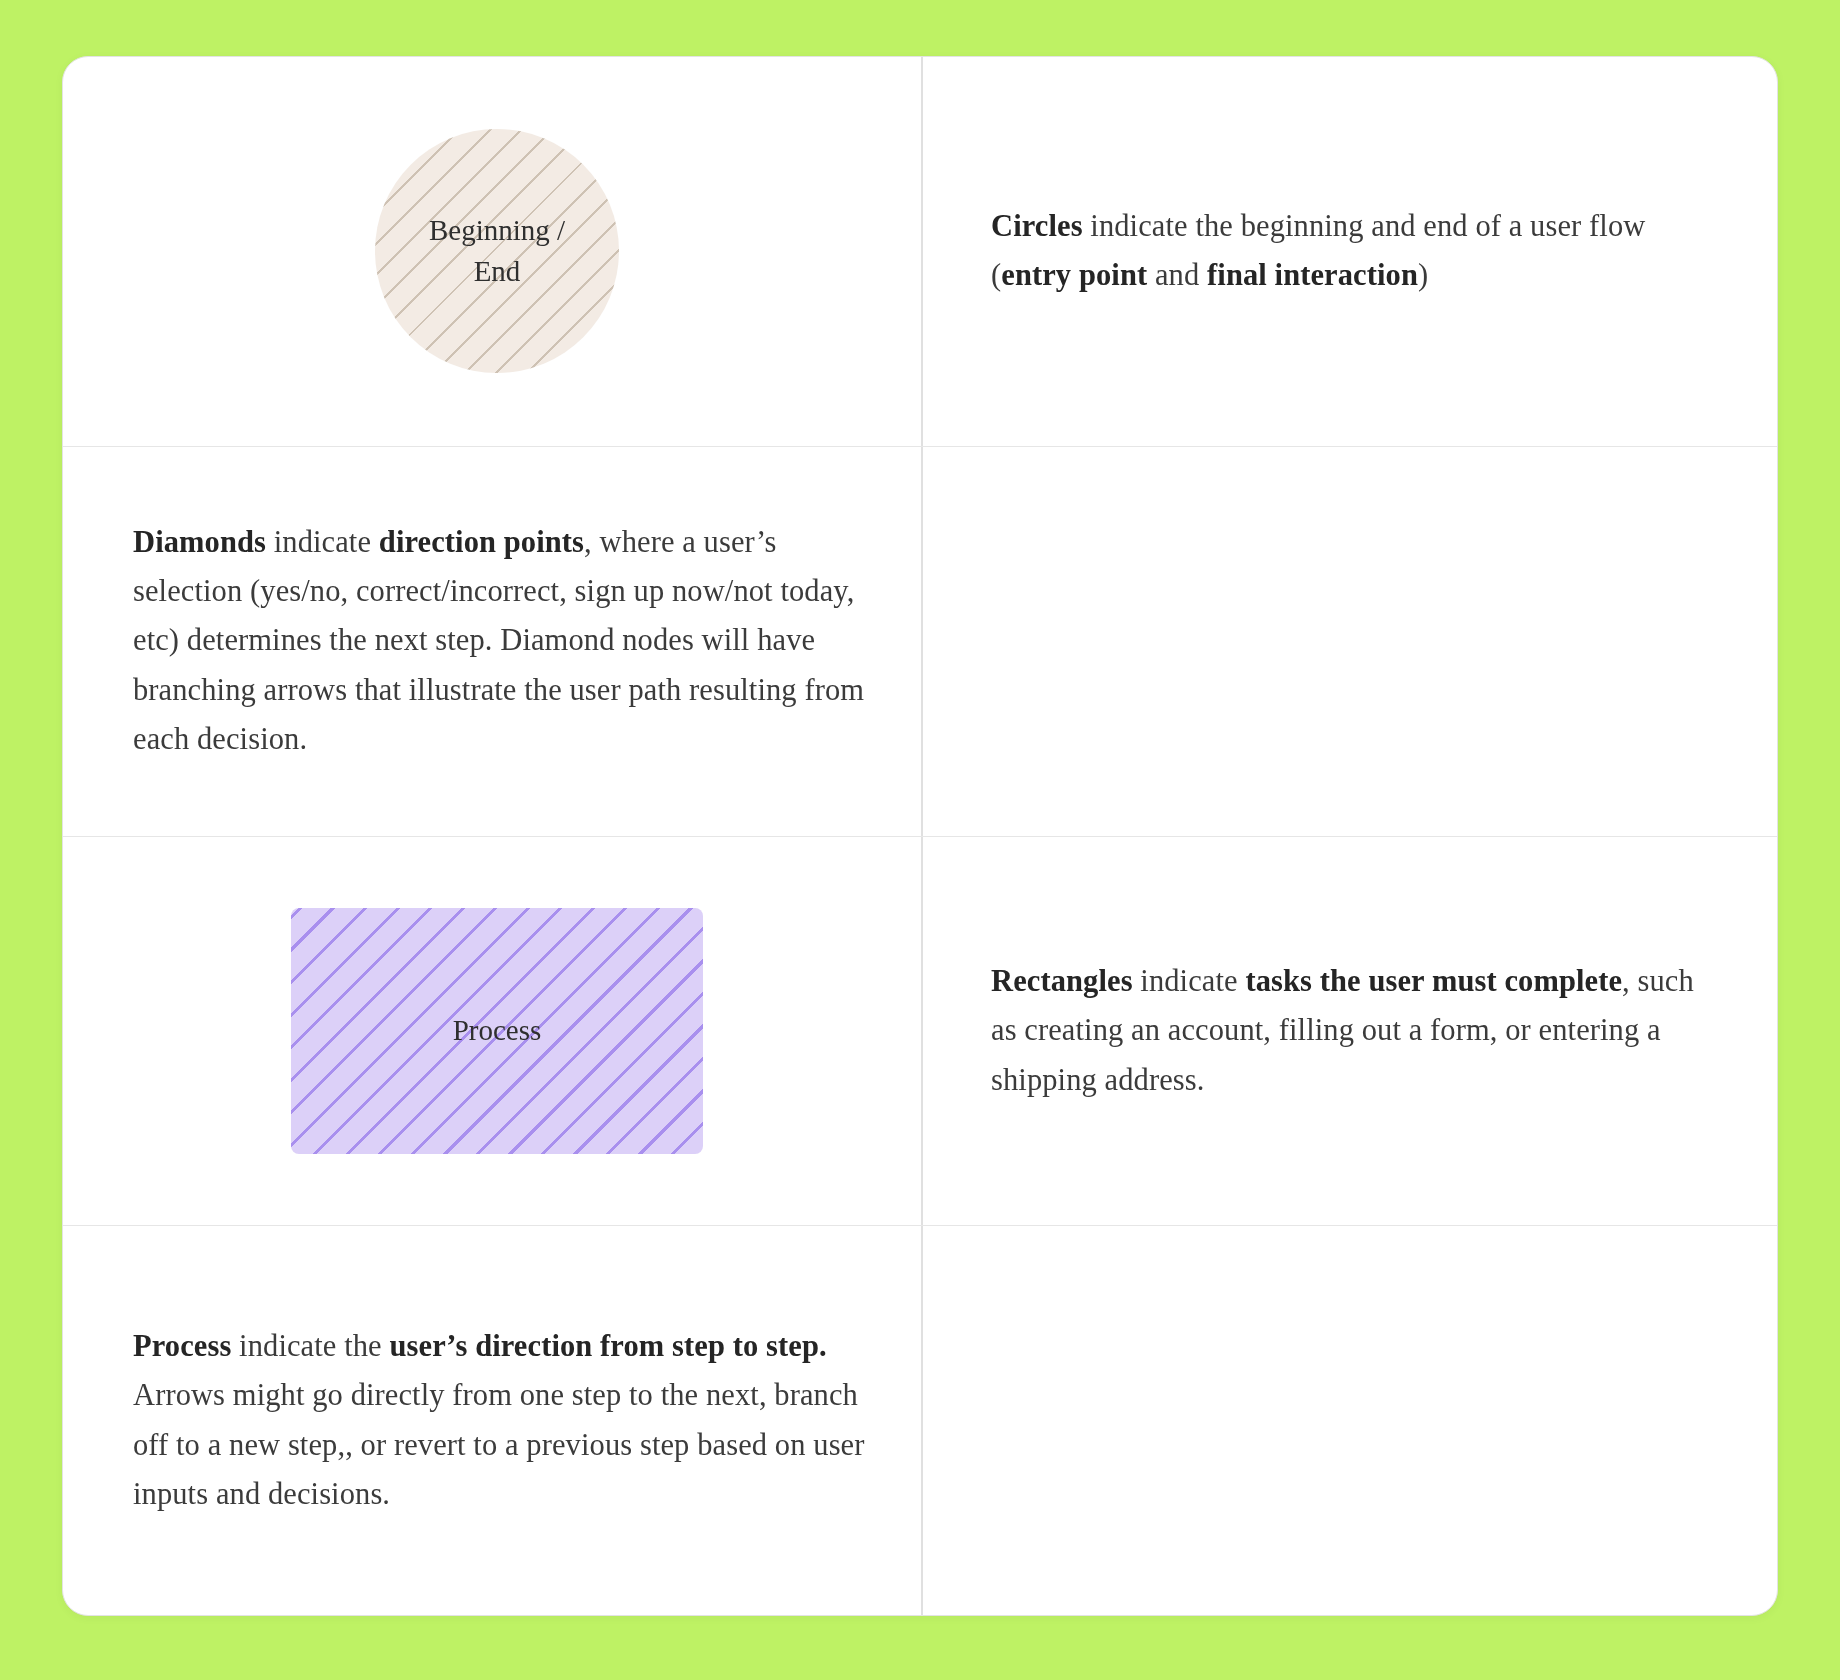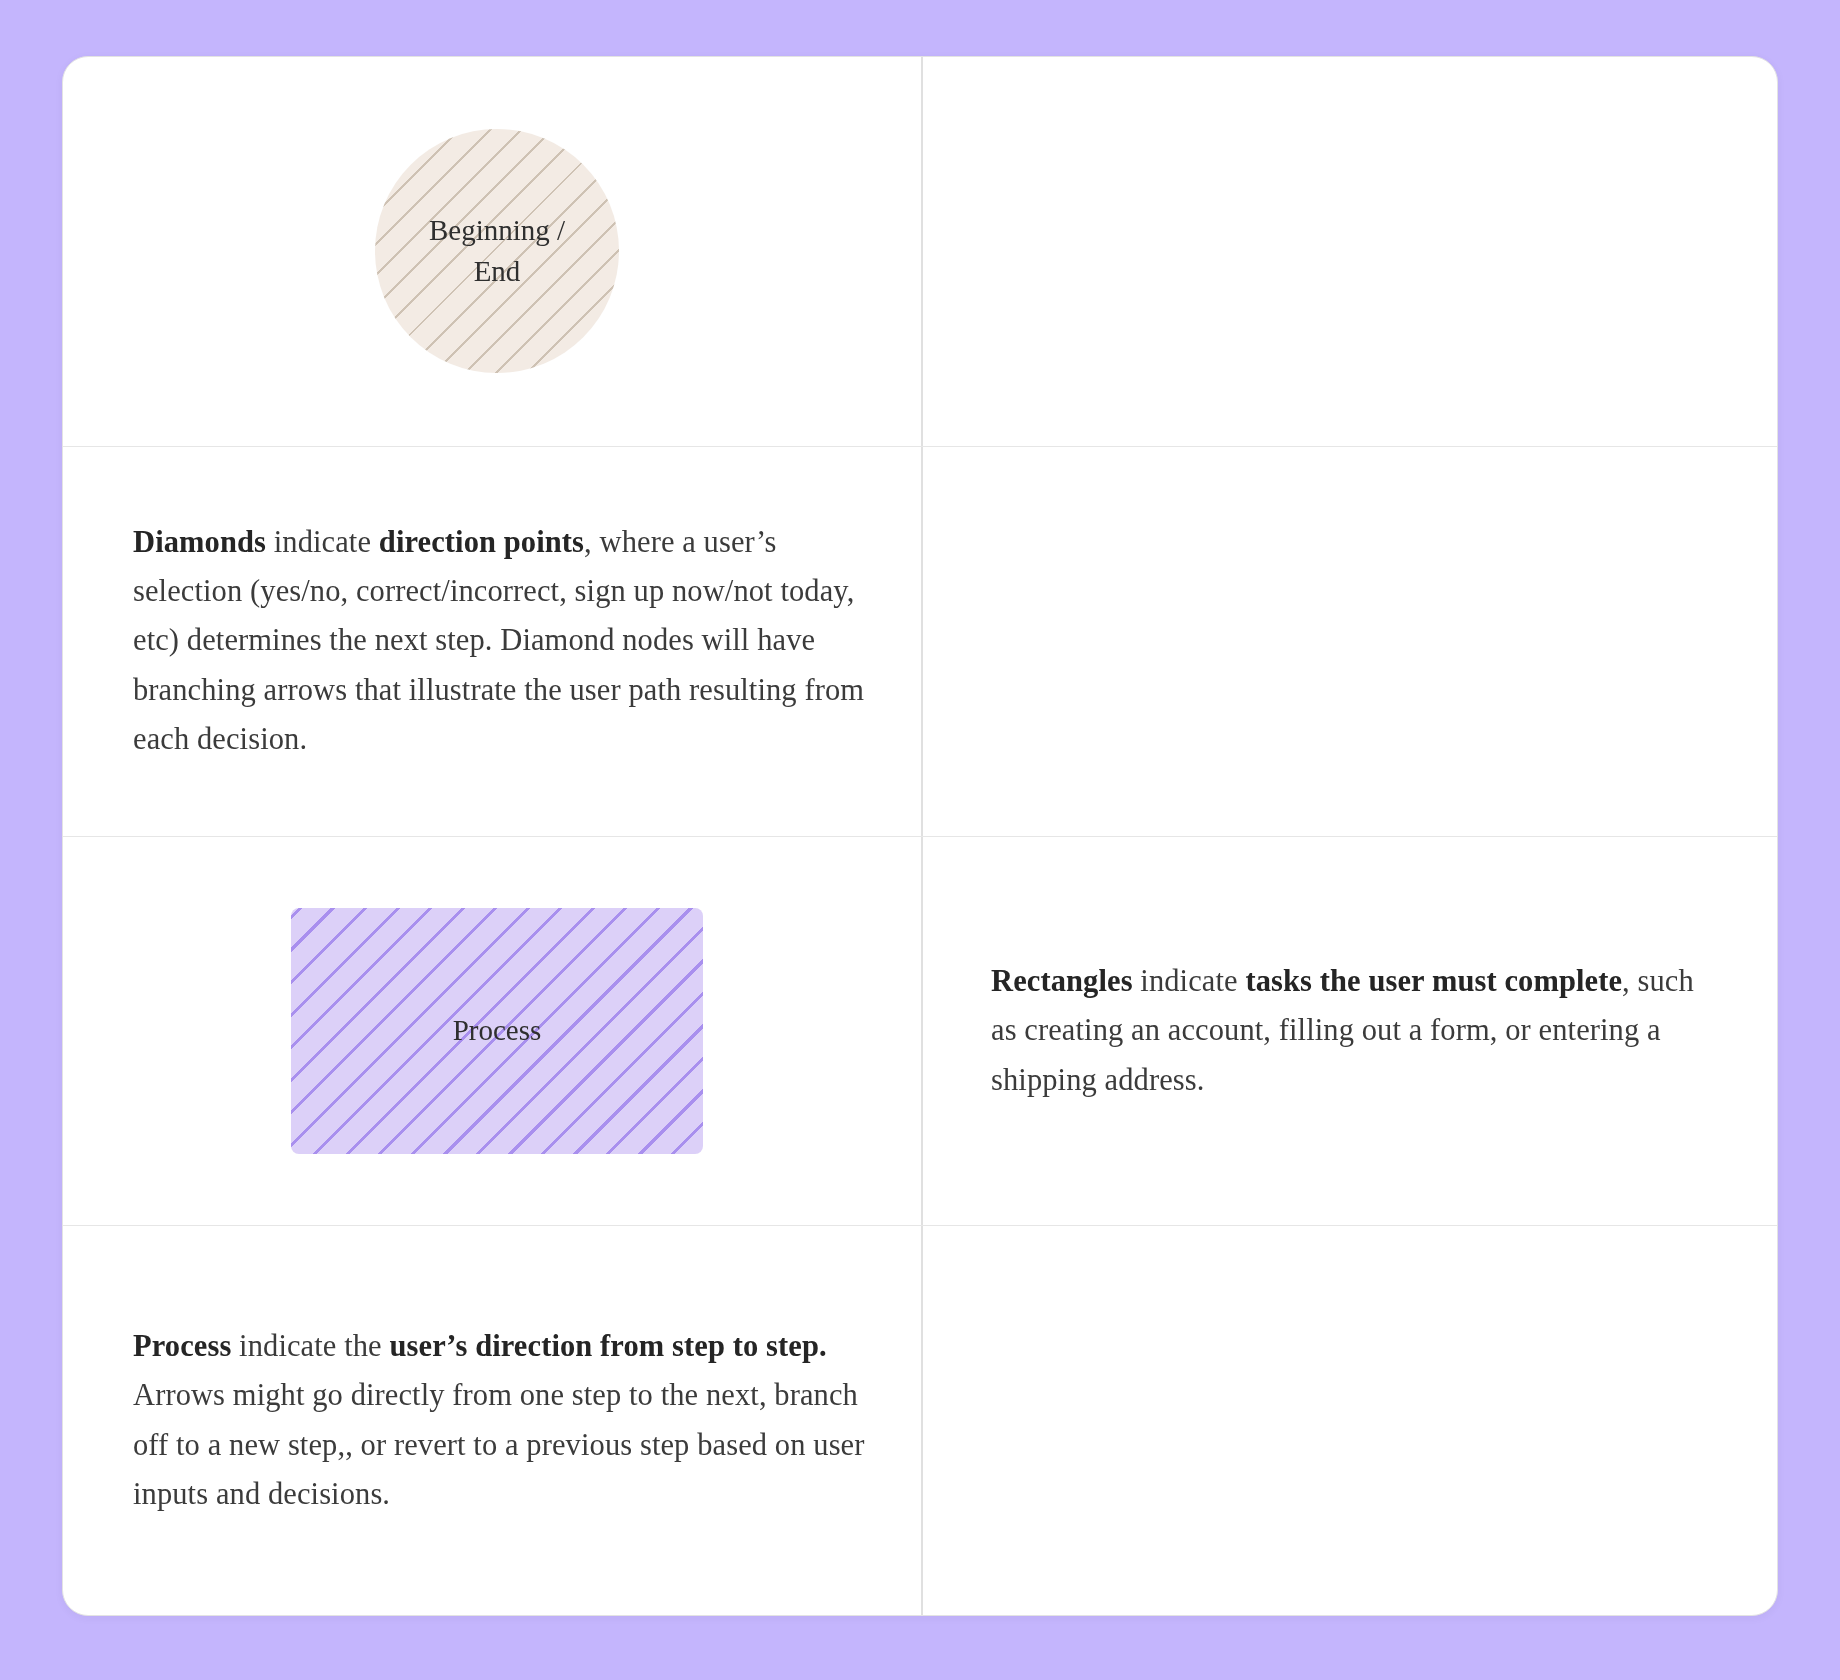--- a/index.html
+++ b/index.html
@@ -8,21 +8,21 @@
     width: 1840px;
     height: 1680px;
     background: #ffffff;
     font-family: "Liberation Serif", "DejaVu Serif", serif;
   }
 
   .page {
     width: 1840px;
     height: 1680px;
     padding: 56px 62px 64px 62px;
-    background: #c4b5fd;
+    background: #bef264;
   }
 
   .card {
     width: 100%;
     height: 100%;
     background: #ffffff;
     border: 1.5px solid #e3e3e3;
     border-radius: 26px;
     box-shadow: 0 2px 10px rgba(0,0,0,0.045);
     display: flex;
@@ -189,20 +189,25 @@
 
     <div class="legend-row first">
       <div class="shape-cell">
         <div class="shape-circle">
           <div class="shape-label">
             <span>Beginning /</span><br>
             <span>End</span>
           </div>
         </div>
       </div>
+      <div class="text-cell">
+        <p class="desc">
+          <b>Circles</b><span> indicate the beginning and end of a user flow (</span><b>entry point</b><span> and </span><b>final interaction</b><span>)</span>
+        </p>
+      </div>
     </div>
 
     <div class="legend-row">
       <div class="text-cell">
         <p class="desc">
           <b>Diamonds</b><span> indicate </span><b>direction points</b><span>, where a user’s selection (yes/no, correct/incorrect, sign up now/not today, etc) determines the next step. Diamond nodes will have branching arrows that illustrate the user path resulting from each decision.</span>
         </p>
       </div>
     </div>
 

